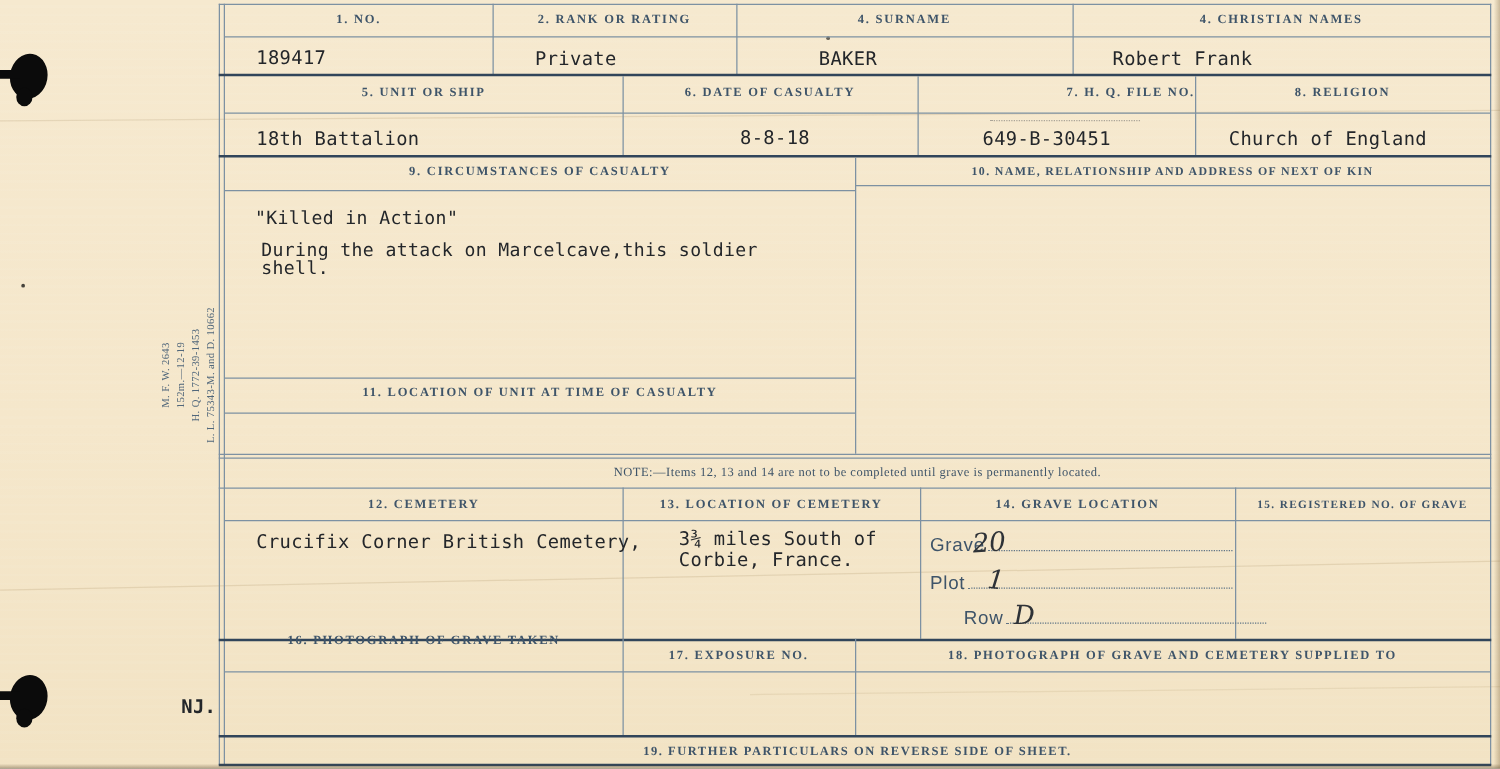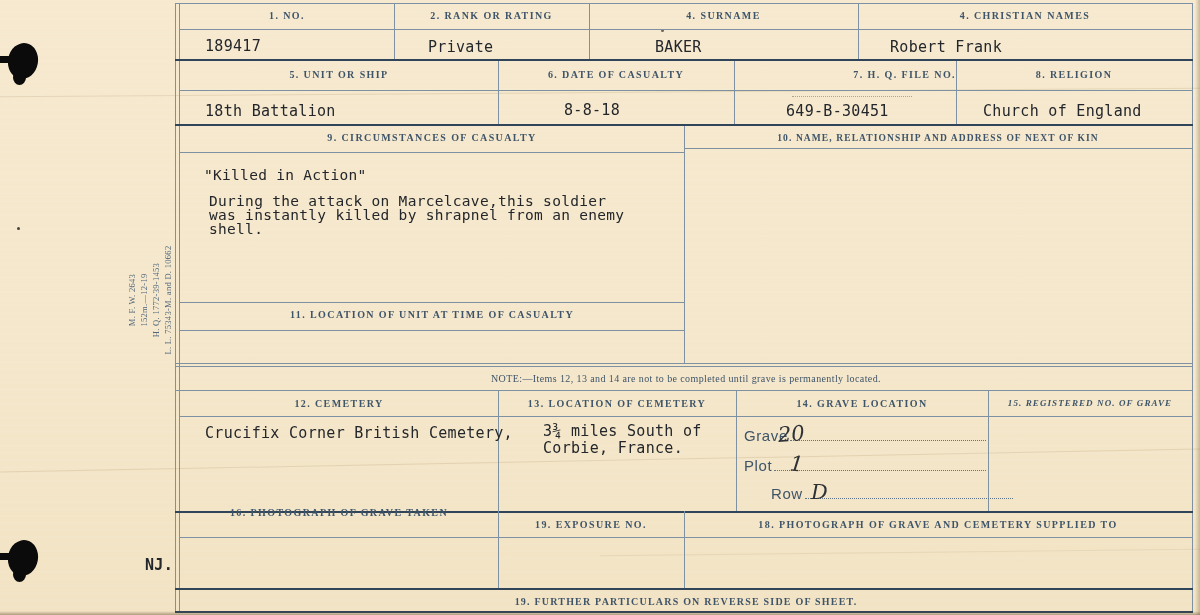--- a/index.html
+++ b/index.html
@@ -135,42 +135,41 @@
   <div class="typed" style="left:890px;top:38px;">Robert Frank</div>
 
   <div class="lbl" style="left:180px;width:318px;top:69px;">5. UNIT OR SHIP</div>
   <div class="lbl" style="left:498px;width:236px;top:69px;">6. DATE OF CASUALTY</div>
   <div class="lbl" style="left:734px;width:222px;top:69px;text-align:right;">7. H. Q. FILE NO.</div>
   <div class="lbl" style="left:956px;width:236px;top:69px;">8. RELIGION</div>
 
   <div class="pencil" style="left:792px;top:96px;width:120px;"></div>
 
   <div class="typed" style="left:205px;top:102px;">18th Battalion</div>
-  <div class="typed" style="left:564px;top:101px;">8-8-18</div>
+  <div class="typed" style="left:592px;top:101px;">8-8-18</div>
   <div class="typed" style="left:786px;top:102px;">649-B-30451</div>
   <div class="typed" style="left:983px;top:102px;">Church of England</div>
 
   <div class="lbl" style="left:180px;width:504px;top:132px;">9. CIRCUMSTANCES OF CASUALTY</div>
   <div class="typed" style="left:204px;top:167px;font-size:14.5px;">"Killed in Action"</div>
   <div style="position:absolute;left:209px;top:194px;">
     <div class="typed block" style="position:static;">During the attack on Marcelcave,this soldier</div>
-    <div class="typed block" style="position:static;">was instantly killed by shrapnel from an enemy</div>
     <div class="typed block" style="position:static;">shell.</div>
   </div>
 
   <div class="lbl small" style="left:684px;width:508px;top:133px;font-size:9.5px;">10. NAME, RELATIONSHIP AND ADDRESS OF NEXT OF KIN</div>
 
   <div class="lbl" style="left:180px;width:504px;top:309px;">11. LOCATION OF UNIT AT TIME OF CASUALTY</div>
 
   <div class="note-text" style="left:180px;width:1012px;top:373px;">NOTE:—Items 12, 13 and 14 are not to be completed until grave is permanently located.</div>
 
   <div class="lbl" style="left:180px;width:318px;top:398px;">12. CEMETERY</div>
   <div class="lbl" style="left:498px;width:238px;top:398px;">13. LOCATION OF CEMETERY</div>
   <div class="lbl" style="left:736px;width:252px;top:398px;">14. GRAVE LOCATION</div>
-  <div class="lbl small" style="left:988px;width:204px;top:398px;font-style:italic;">15. REGISTERED NO. OF GRAVE</div>
+  <div class="lbl small" style="left:988px;width:204px;top:398px;">15. REGISTERED NO. OF GRAVE</div>
 
   <div class="typed" style="left:205px;top:424px;">Crucifix Corner British Cemetery,</div>
   <div style="position:absolute;left:543px;top:423px;">
     <div class="typed" style="position:static;line-height:17px;">3¾ miles South of</div>
     <div class="typed" style="position:static;line-height:17px;">Corbie, France.</div>
   </div>
 
   <div class="grow" style="top:426px;">
     <span class="gl">Grave</span>
     <span class="gleader"></span>
@@ -181,20 +180,20 @@
     <span class="gleader"></span>
     <span class="gval" style="left:46px;transform:rotate(6deg);">1</span>
   </div>
   <div class="grow" style="top:484px;margin-left:27px;">
     <span class="gl">Row</span>
     <span class="gleader"></span>
     <span class="gval" style="left:40px;">D</span>
   </div>
 
   <div class="lbl" style="left:180px;width:318px;top:507px;">16. PHOTOGRAPH OF GRAVE TAKEN</div>
-  <div class="lbl" style="left:498px;width:186px;top:519px;">19. EXPOSURE NO.</div>
+  <div class="lbl" style="left:498px;width:186px;top:519px;">17. EXPOSURE NO.</div>
   <div class="lbl" style="left:684px;width:508px;top:519px;">18. PHOTOGRAPH OF GRAVE AND CEMETERY SUPPLIED TO</div>
 
   <div class="footer-text" style="left:180px;width:1012px;top:596px;">19. FURTHER PARTICULARS ON REVERSE SIDE OF SHEET.</div>
 
   <div class="edge-right"></div>
   <div class="edge-bottom"></div>
 </div>
 
 </body></html>

